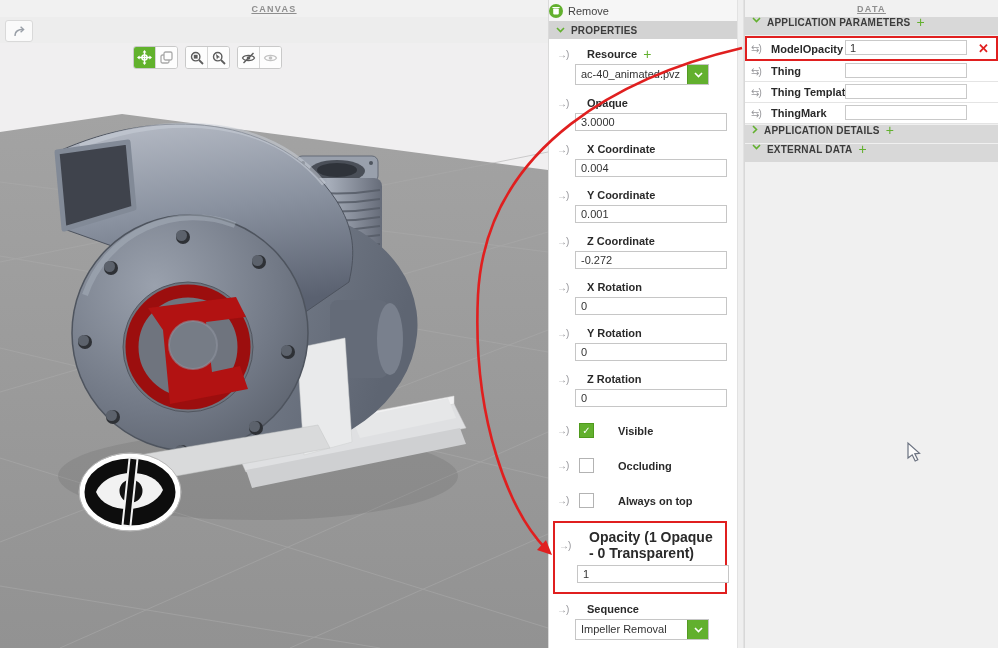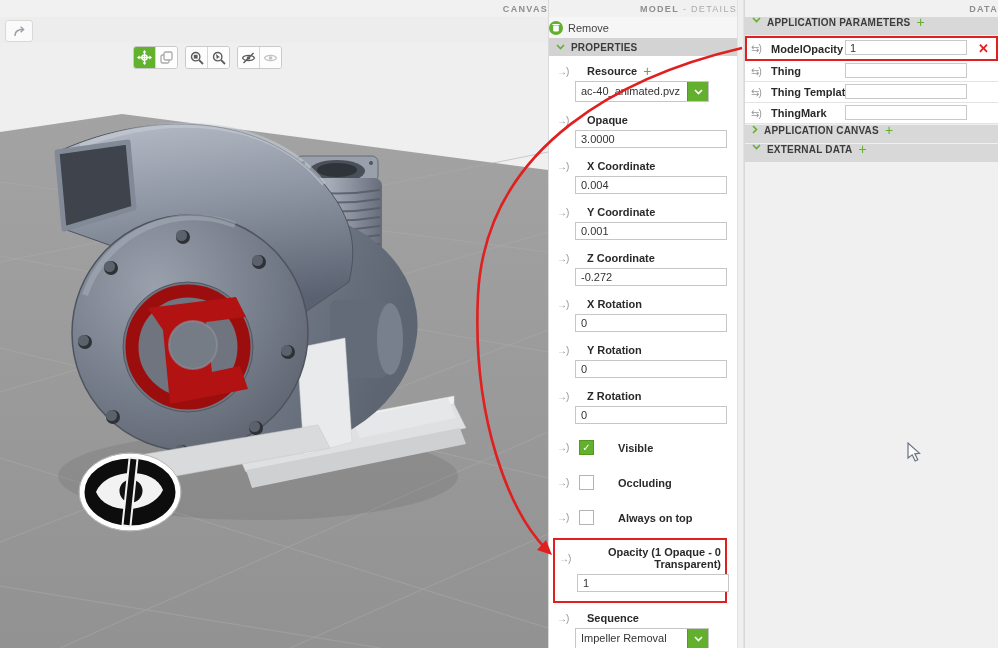--- a/index.html
+++ b/index.html
@@ -1,21 +1,21 @@
 <!DOCTYPE html>
 <html><head>
 <meta charset="utf-8">
 <style>
   html,body{margin:0;padding:0;background:#ffffff;}
   .stage{position:relative;width:998px;height:648px;overflow:hidden;
          font-family:"Liberation Sans",sans-serif;background:#fff;}
 
   
-  .panel-title{height:17px;background:#f1f1f1;display:flex;align-items:center;justify-content:flex-end;
-               font-size:9px;letter-spacing:1.3px;color:#8e8e8e;font-weight:700;}
+  .panel-title{height:17px;background:#f1f1f1;display:flex;align-items:center;justify-content:center;
+               font-size:9px;letter-spacing:1.3px;color:#8e8e8e;font-weight:700;text-decoration:underline;}
   .panel-title .sec{color:#aaaaaa;font-weight:400;margin-left:4px;}
   .sec-bar{height:18px;display:flex;align-items:flex-start;padding-left:7px;background:#d8d8d8;margin-bottom:1px;}
   .sec-bar .lbl{font-size:10px;font-weight:700;color:#3c3c3c;margin-left:6px;letter-spacing:.2px;}
   .plus{color:#62b02e;font-size:14px;font-weight:400;margin-left:6px;line-height:10px;}
   .bind-ic{color:#97979b;font-size:10px;flex:none;width:18px;letter-spacing:-1px;}
 
   
   .canvas-panel{position:absolute;left:0;top:0;width:548px;height:648px;}
   .canvas-sub{position:absolute;left:0;top:17px;width:548px;height:26px;background:#ededed;}
   .undo-btn{position:absolute;left:5px;top:3px;width:26px;height:20px;background:#fafafa;
@@ -286,24 +286,20 @@
           <svg width="15" height="12" viewBox="0 0 15 12">
             <path d="M1.5,6 C3.5,2.6 11.5,2.6 13.5,6 C11.5,9.4 3.5,9.4 1.5,6 Z" fill="none" stroke="#c2c2c2" stroke-width="1.3"></path>
             <circle cx="7.5" cy="6" r="1.8" fill="#c2c2c2"></circle>
           </svg>
         </div>
       </div>
     </div>
   </div>
 
   <div class="model-panel">
-    <div class="panel-title">
-      <span>MODEL</span>
-      <span class="sec">- DETAILS</span>
-    </div>
     <div class="remove-bar">
       <span class="icon-circle">
         <svg width="8" height="9" viewBox="0 0 8 9">
           <rect x="1.2" y="2.4" width="5.6" height="6" rx="0.8" fill="#fff"></rect>
           <rect x="0.4" y="1" width="7.2" height="1.1" fill="#fff"></rect>
         </svg>
       </span>
       <span class="txt">Remove</span>
     </div>
     <div class="props-bar">
@@ -383,21 +379,21 @@
       </div>
       <div class="chk-row">
         <span class="bind-ic">→)</span>
         <span class="chk"></span>
         <span class="txt">Always on top</span>
       </div>
 
       <div class="red-frame">
         <div class="f-label">
           <span class="bind-ic">→)</span>
-          <span class="txt" style="font-size:11px;text-align:right;">Opacity (1 Opaque - 0 Transparent)</span>
+          <span class="txt" style="font-size:14px;">Opacity (1 Opaque - 0 Transparent)</span>
         </div>
         <input class="t-input" value="1" style="">
       </div>
 
       <div class="f-label" style="margin-top:9px;">
         <span class="bind-ic">→)</span>
         <span class="txt">Sequence</span>
       </div>
       <div class="dropdown">
         <span class="dd-text">Impeller Removal</span>
@@ -445,21 +441,21 @@
     <div class="param-row">
       <span class="bind-ic">⇆)</span>
       <span class="lbl">ThingMark</span>
       <input value="" style="">
     </div>
 
     <div class="sec-bar" style="margin-top:1px;">
       <svg width="6" height="9" viewBox="0 0 6 9">
         <polyline points="1,1 4.5,4.5 1,8" fill="none" stroke="#62b02e" stroke-width="1.6"></polyline>
         </svg>
-      <span class="lbl">APPLICATION CANVAS</span>
+      <span class="lbl">APPLICATION DETAILS</span>
       <span class="plus">+</span>
     </div>
     <div class="sec-bar">
       <svg width="9" height="6" viewBox="0 0 9 6">
         <polyline points="1,1 4.5,4.5 8,1" fill="none" stroke="#62b02e" stroke-width="1.6"></polyline>
         </svg>
       <span class="lbl">EXTERNAL DATA</span>
       <span class="plus">+</span>
     </div>
   </div>

